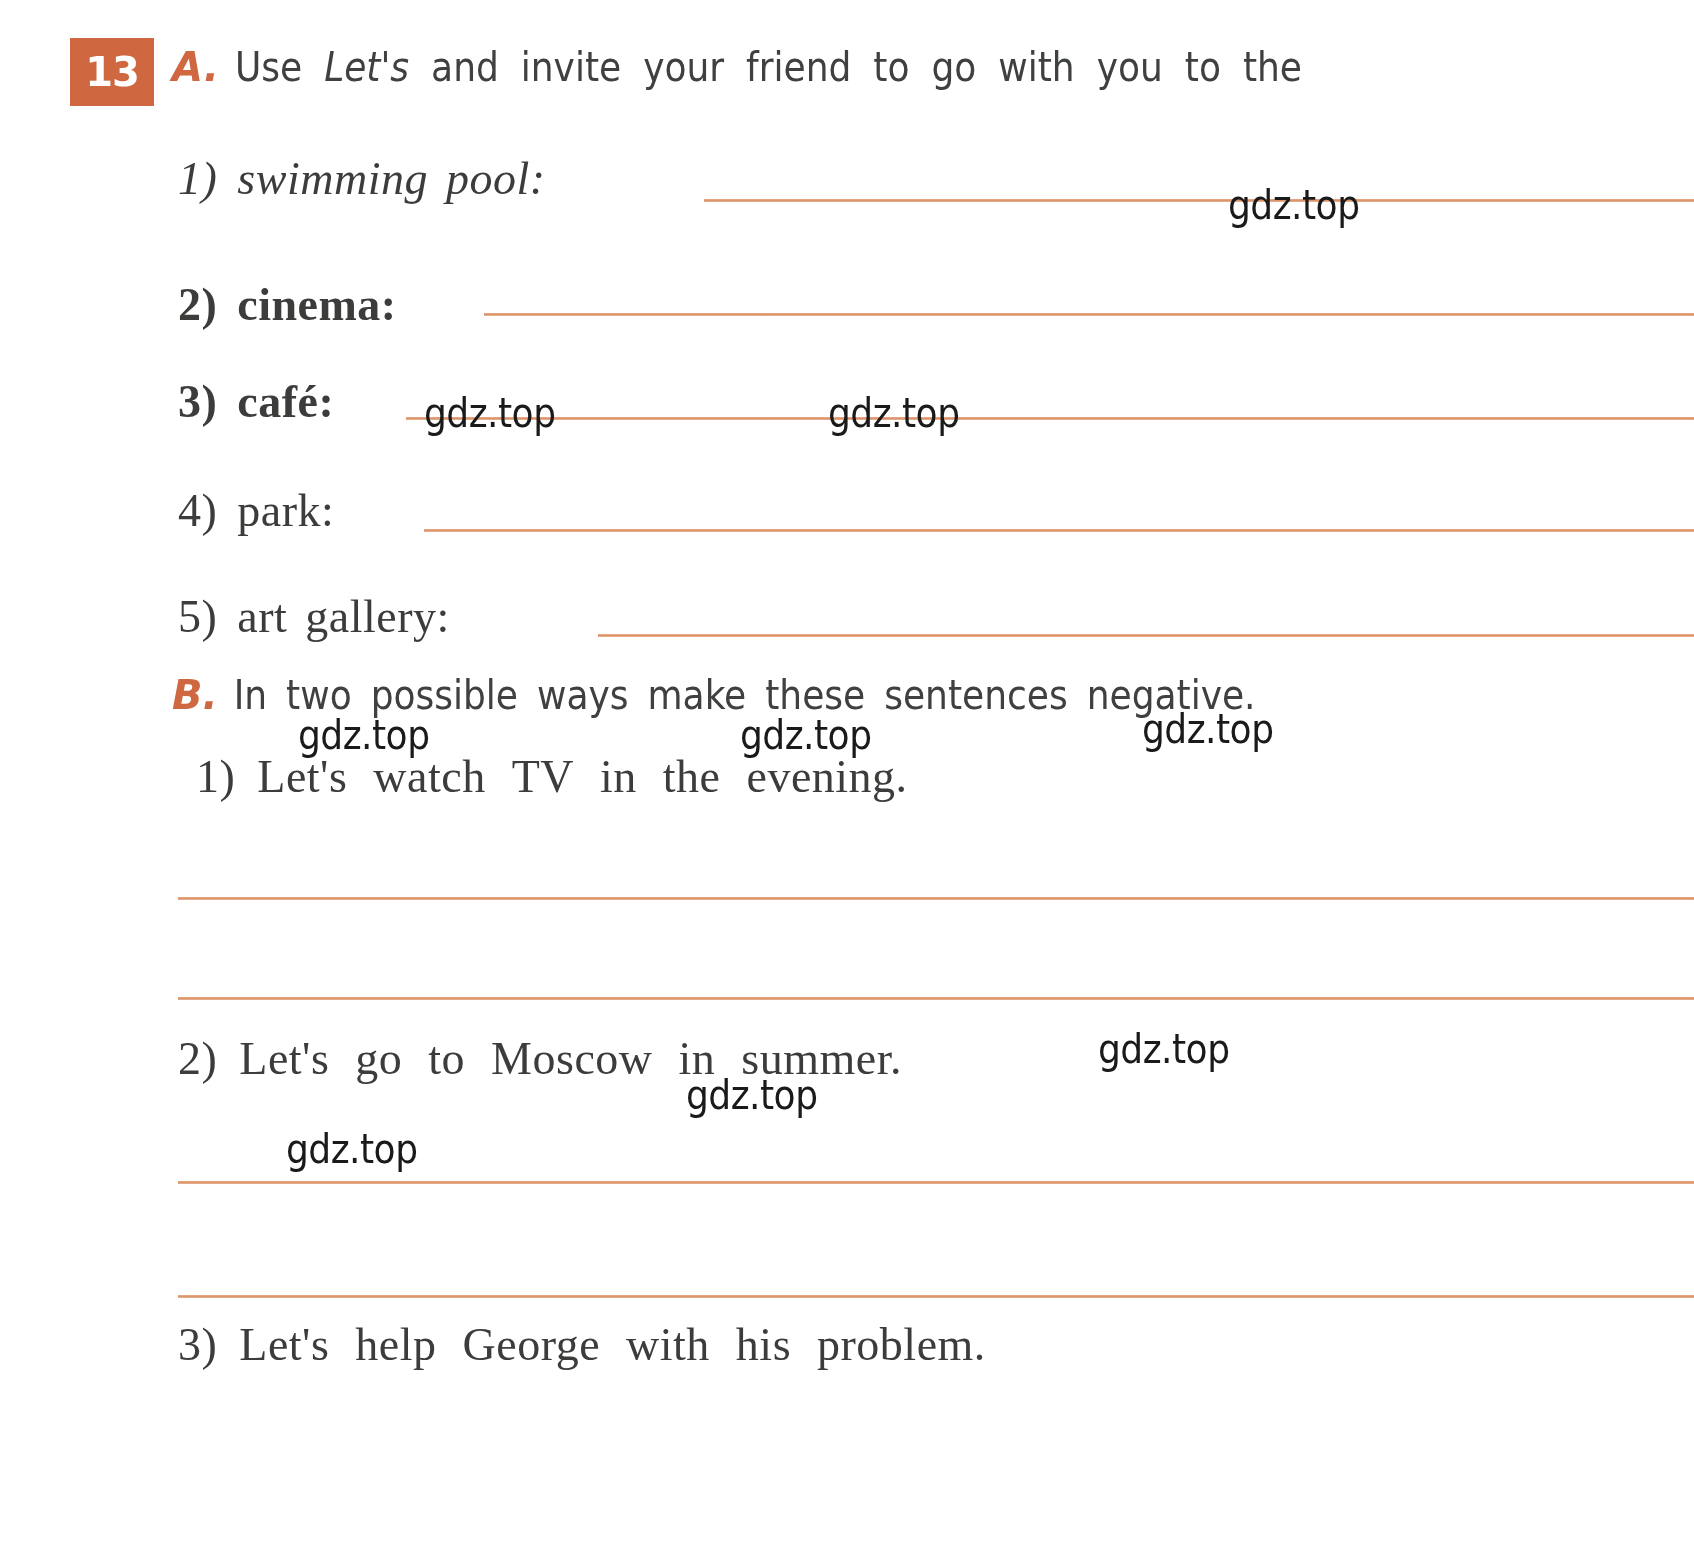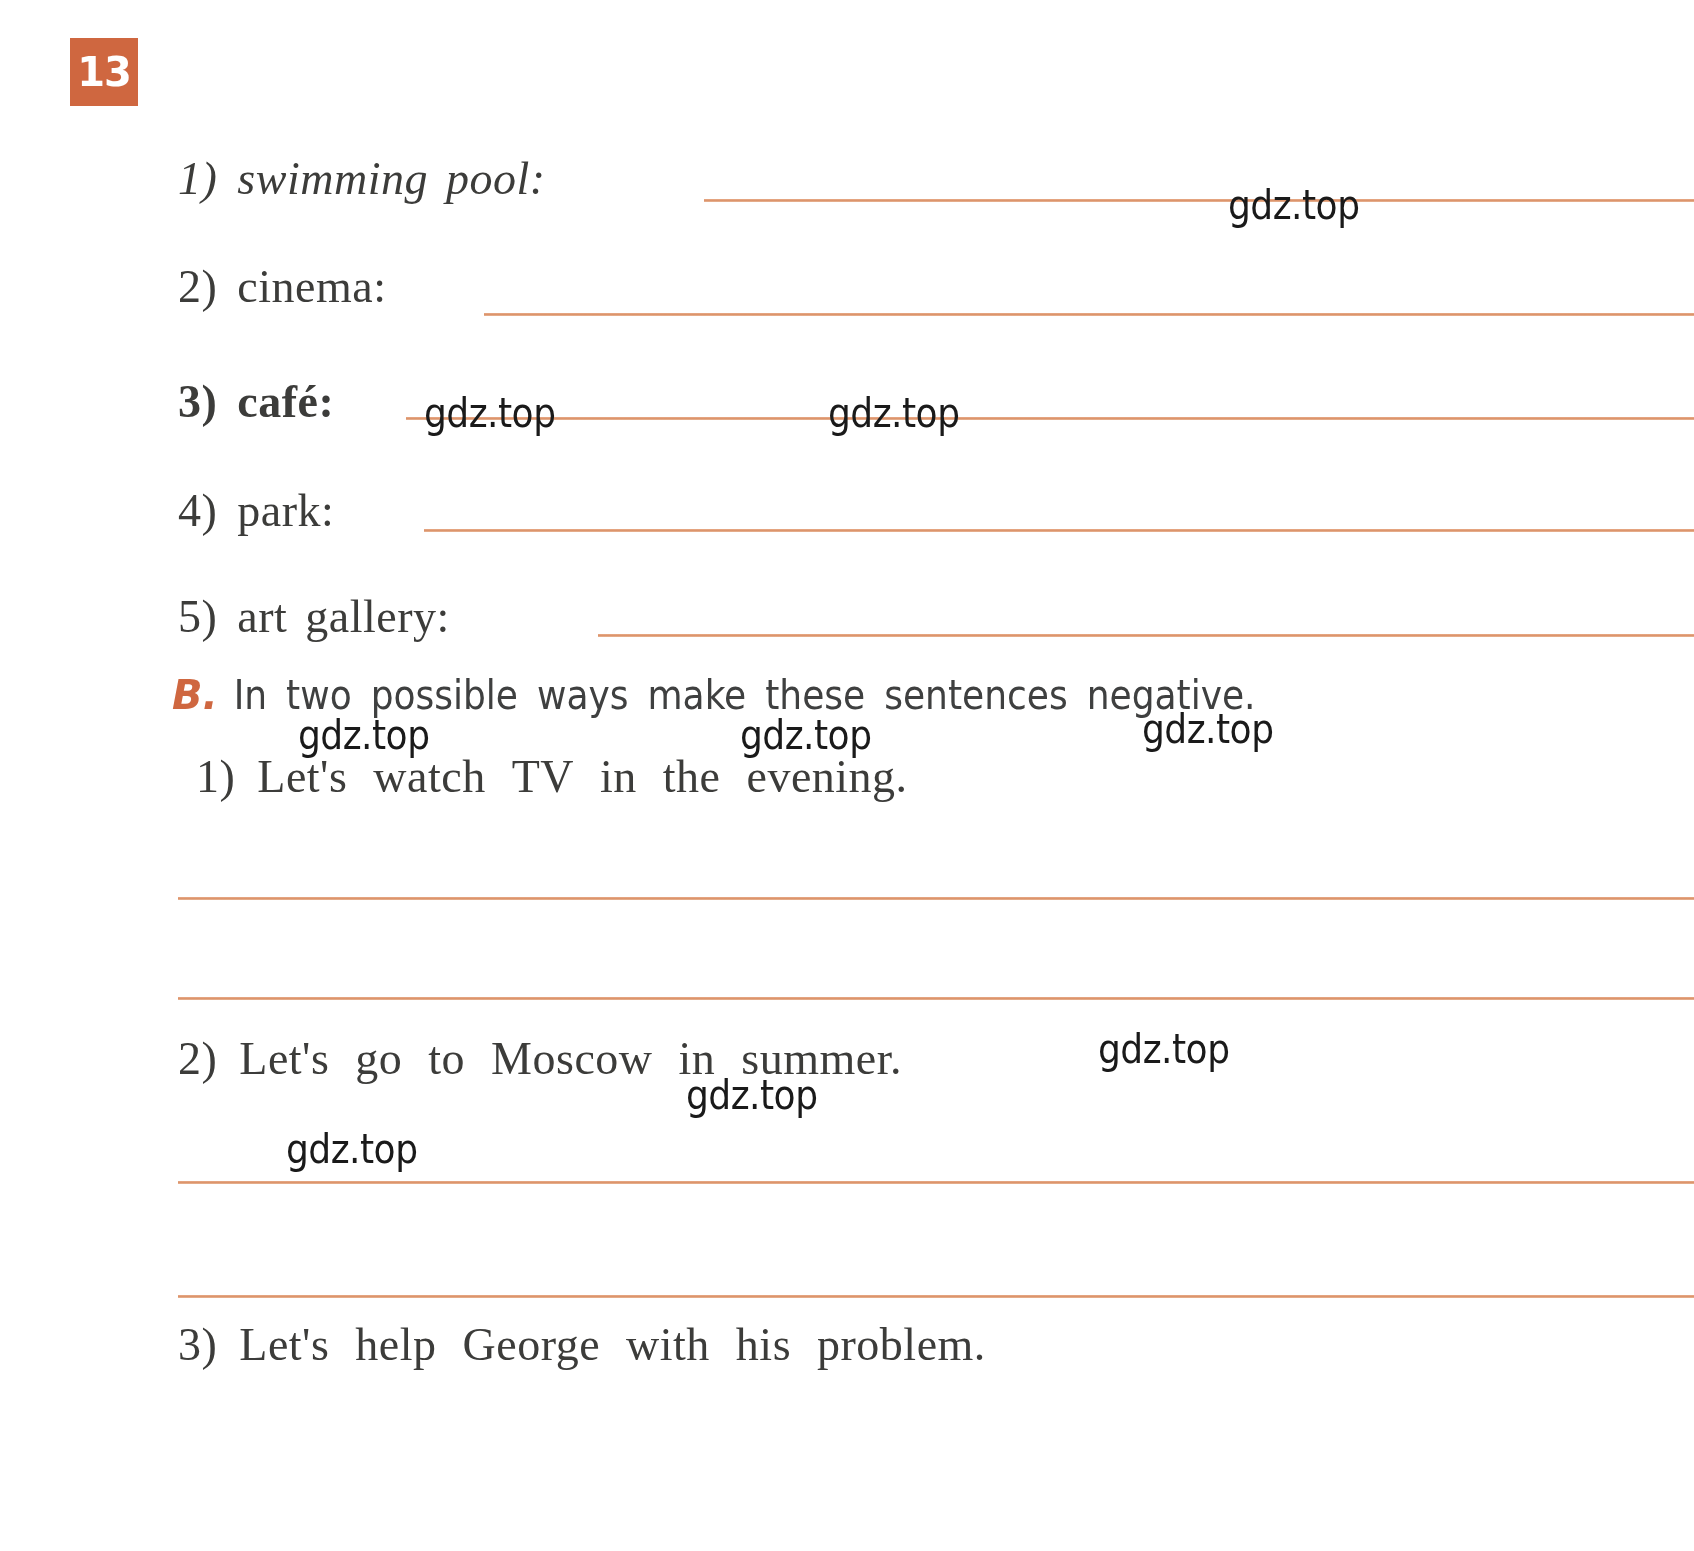--- a/index.html
+++ b/index.html
@@ -20,21 +20,21 @@
   .page {
     position: absolute;
     inset: 0;
   }
 
   
   .ex-badge {
     position: absolute;
     left: 70px;
     top: 38px;
-    width: 68px;
+    width: 84px;
     height: 68px;
     background: #cf6740;
     color: #ffffff;
     font-family: "DejaVu Sans", sans-serif;
     font-weight: bold;
     font-size: 40px;
     line-height: 68px;
     text-align: center;
     letter-spacing: -1px;
   }
@@ -101,27 +101,30 @@
     letter-spacing: -0.5px;
   }
 </style>
 </head>
 <body>
 
 <div class="page">
 
   <div class="ex-badge">13</div>
 
+  <div class="instruction" id="instruction-a">
+    <span class="sect-letter">A.</span><span class="w">Use</span><em class="w">Let's</em><span class="w">and</span><span class="w">invite</span><span class="w">your</span><span class="w">friend</span><span class="w">to</span><span class="w">go</span><span class="w">with</span><span class="w">you</span><span class="w">to</span><span class="w">the</span>
+  </div>
 
   <div class="item" style="left:178px; top:152px;font-style:italic;">
     <span class="num">1)</span><span class="w">swimming</span><span class="w">pool:</span>
   </div>
   <div class="rule" style="left:704px; top:199px; width:990px;"></div>
 
-  <div class="item" style="left:178px; top:260px;">
+  <div class="item" style="left:178px; top:278px;font-weight:bold;">
     <span class="num">2)</span><span class="w">cinema:</span>
   </div>
   <div class="rule" style="left:484px; top:313px; width:1210px;"></div>
 
   <div class="item" style="left:178px; top:375px;font-weight:bold;">
     <span class="num">3)</span><span class="w">café:</span>
   </div>
   <div class="rule" style="left:406px; top:417px; width:1288px;"></div>
 
   <div class="item" style="left:178px; top:460px;margin-top:24px;">

